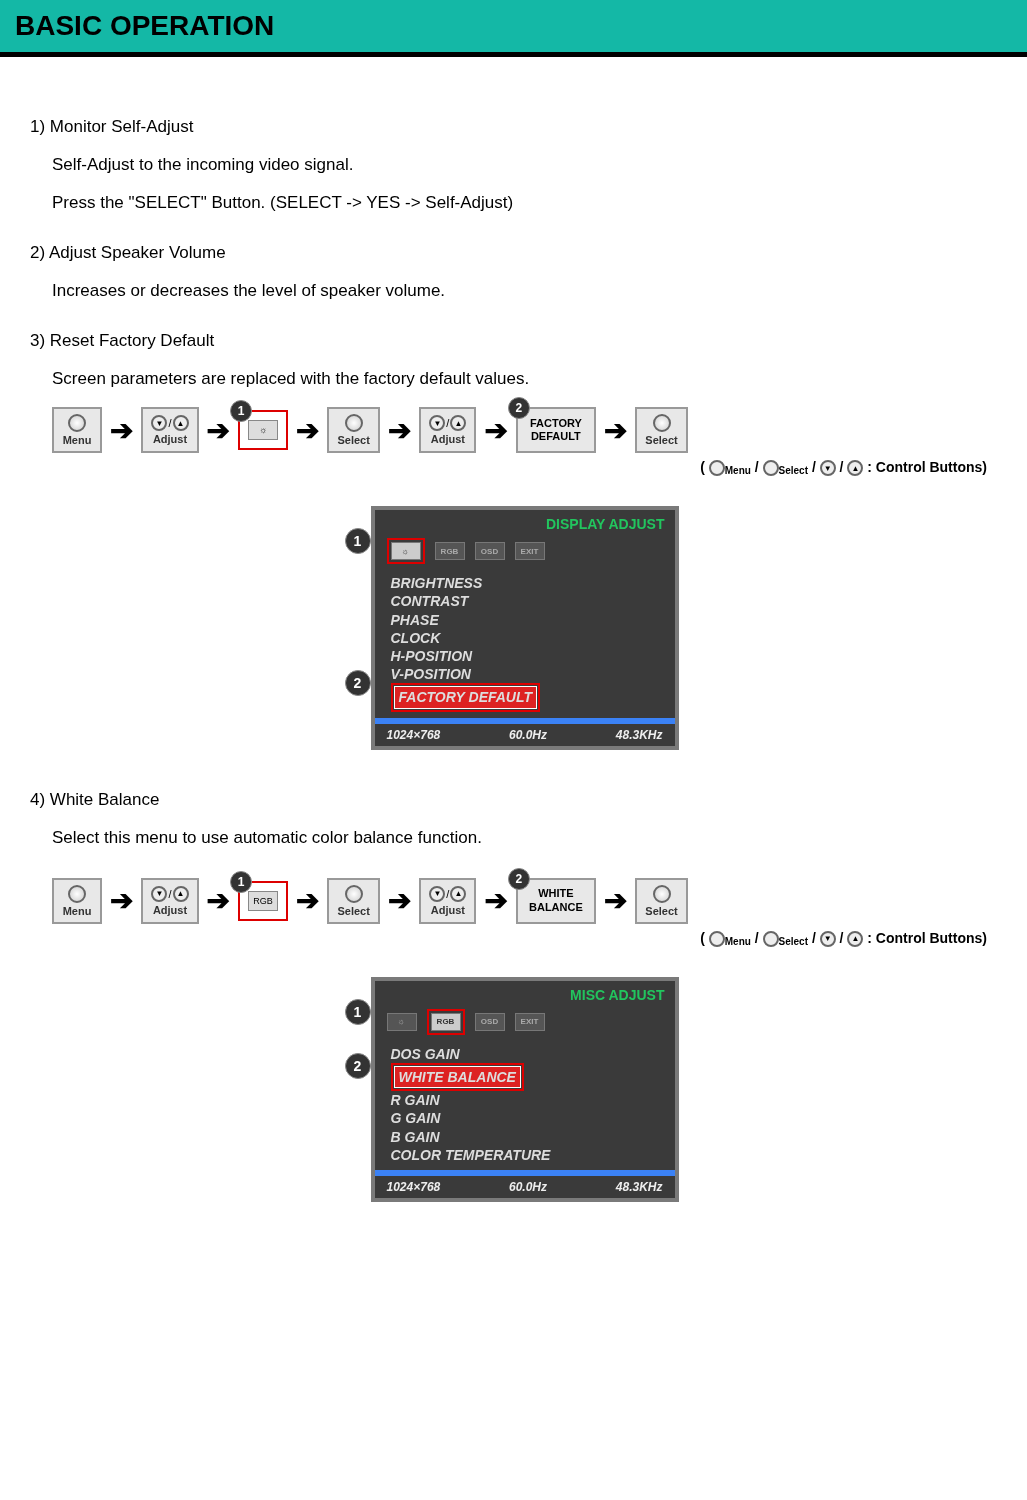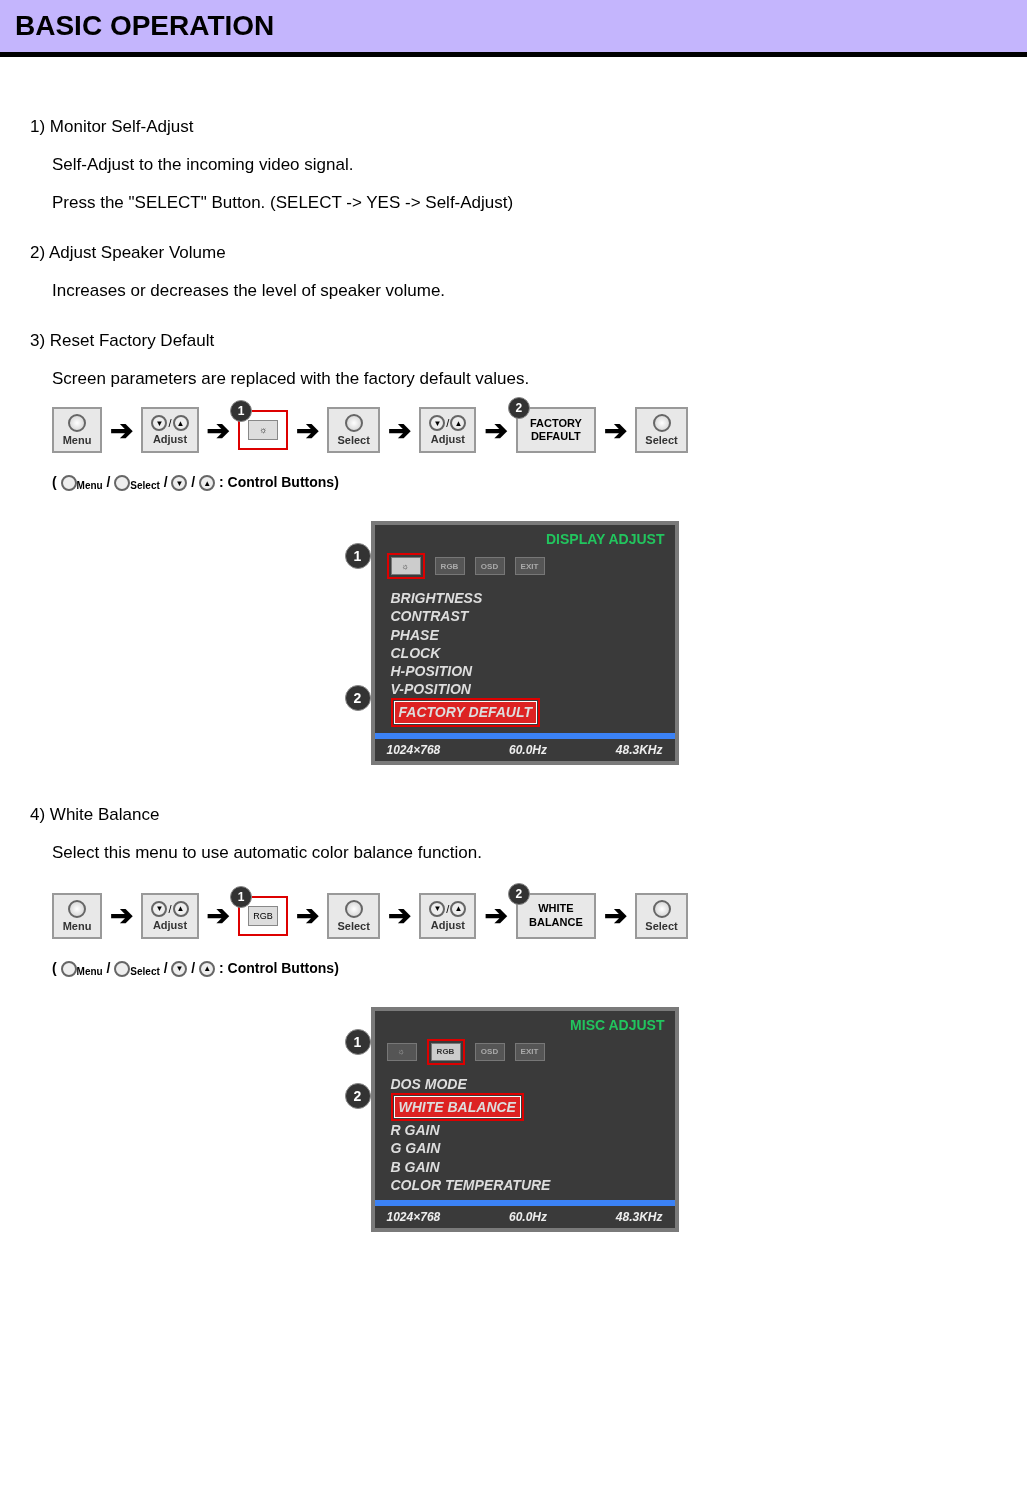--- a/index.html
+++ b/index.html
@@ -4,21 +4,21 @@
   <style>
     body {
       font-family: Arial, Helvetica, sans-serif;
       margin: 0;
       padding: 0;
       width: 1027px;
       background: #fff;
       color: #000;
     }
     .title-bar {
-      background: #c4b5fd;
+      background: #14b8a6;
       padding: 10px 15px;
       border-bottom: 5px solid #000;
     }
     .title-bar h1 {
       margin: 0;
       font-size: 28px;
       font-weight: bold;
       font-family: Arial, sans-serif;
     }
     .content {
@@ -149,23 +149,24 @@
       background: #ddd;
       width: 28px;
       height: 18px;
       display: flex;
       align-items: center;
       justify-content: center;
       font-size: 9px;
     }
 
     .legend {
+      text-align: right;
       font-size: 14px;
       font-weight: bold;
-      margin: 21px 10px 0 0;
+      margin: 6px 10px 0 0;
     }
     .lg-circ {
       width: 12px;
       height: 12px;
       border: 2px solid #666;
       border-radius: 50%;
       display: inline-block;
       vertical-align: middle;
       background: #eee;
     }
@@ -421,21 +422,21 @@
         <div class="osd-title">MISC ADJUST</div>
         <div class="osd-tabs">
           <span class="osd-tab">☼</span>
           <span class="osd-tab-hl">
               <span class="osd-tab active">RGB</span>
             </span>
           <span class="osd-tab">OSD</span>
           <span class="osd-tab">EXIT</span>
         </div>
         <div class="osd-list">
-          <div>DOS MODE</div>
+          <div>DOS GAIN</div>
           <span class="sel-hl"><span class="sel">WHITE BALANCE</span></span>
           <div>R GAIN</div>
           <div>G GAIN</div>
           <div>B GAIN</div>
           <div>COLOR TEMPERATURE</div>
         </div>
         <div class="osd-foot">
           <span>1024×768</span>
           <span>60.0Hz</span>
           <span>48.3KHz</span>

